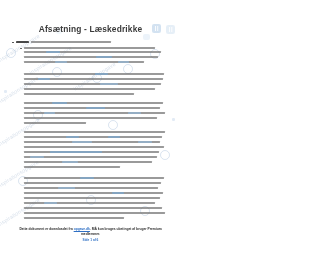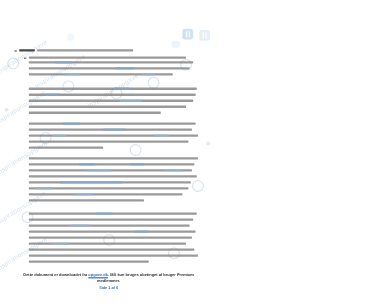--- a/index.html
+++ b/index.html
@@ -179,20 +179,21 @@
     <div class="wm-badge" style="left:152px;top:24px;"></div>
     <div class="wm-badge" style="left:166px;top:25px;opacity:.55;"></div>
     <div class="wm-soft" style="left:143px;top:34px;width:7px;height:6px;"></div>
     <div class="wm-soft" style="left:56px;top:28px;width:6px;height:6px;opacity:.6;"></div>
     <div class="wm-sq" style="left:4px;top:90px;width:3px;height:3px;"></div>
     <div class="wm-sq" style="left:172px;top:118px;width:3px;height:3px;"></div>
   </div>
 
   <div id="content">
 
+    <div id="doc-title">Afsætning - Læskedrikke</div>
 
     <div class="bullet-row" style="left:12px;top:40px;width:160px;">
       <span class="bullet-dot"></span>
       <span class="line bold" style="position:relative;width:13px;margin-top:1px;"></span>
       <span class="line" style="position:relative;width:80px;margin-top:1px;margin-left:2px;"></span>
     </div>
 
     <div class="bullet-row" style="left:20px;top:46px;width:150px;">
       <span class="bullet-dash"></span>
       <span class="line" style="position:relative;width:131px;margin-top:1px;"></span>

